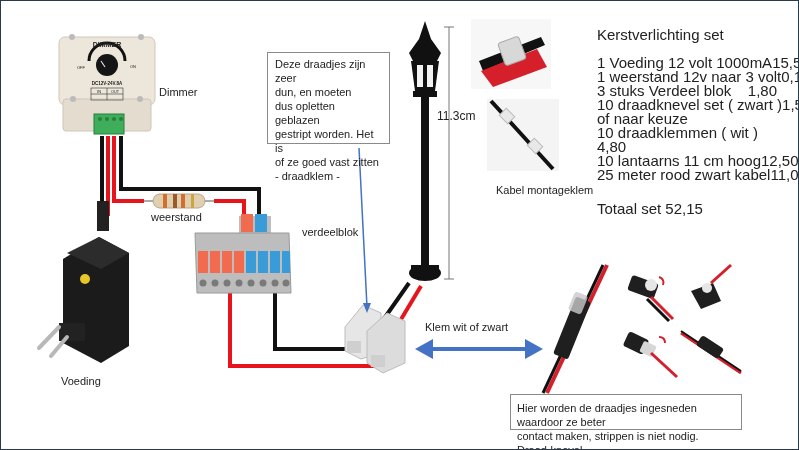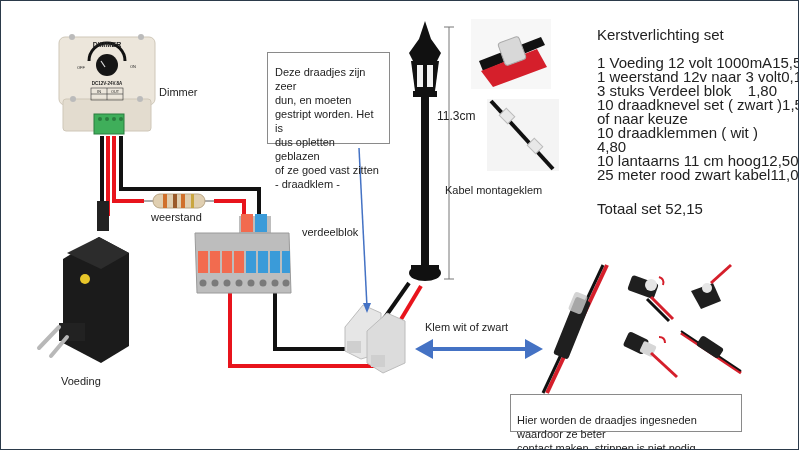--- a/index.html
+++ b/index.html
@@ -5,21 +5,21 @@
   html, body { margin: 0; padding: 0; background: #ffffff; }
   body { width: 799px; height: 450px; overflow: hidden; font-family: "Liberation Sans", sans-serif; }
   .slide {
     position: relative; width: 797px; height: 448px;
     border: 1px solid #2b3a4a; background: #ffffff; overflow: hidden;
   }
   .abs { position: absolute; }
   .label { font-size: 11px; color: #222; white-space: nowrap; }
   .callout {
     position: absolute; background: #fff; border: 1px solid #8a8a8a;
-    font-size: 11px; line-height: 14px; color: #222; padding: 12px 7px;
+    font-size: 11px; line-height: 14px; color: #222; padding: 4px 7px;
     box-sizing: border-box;
   }
   .parts {
     position: absolute; left: 596px; top: 27px; width: 180px;
     font-size: 15px; line-height: 14px; color: #222;
   }
   .parts .title { margin-bottom: 14px; }
   .parts .row { display: flex; justify-content: space-between; white-space: nowrap; }
   .parts .row .price { text-align: center; }
   .parts .total { margin-top: 20px; }
@@ -195,33 +195,33 @@
       <line x1="680" y1="330" x2="740" y2="370" stroke="#111" stroke-width="2"></line>
       <rect x="696" y="340" width="26" height="12" rx="3" fill="#1f1f1f" transform="rotate(33 709 346)"></rect>
     </g>
   </svg>
 
   <div class="abs label" style="left:158px; top:85px;">Dimmer</div>
   <div class="abs label" style="left:150px; top:210px;">weerstand</div>
   <div class="abs label" style="left:301px; top:225px;">verdeelblok</div>
   <div class="abs label" style="left:60px; top:374px;">Voeding</div>
   <div class="abs label" style="left:436px; top:108px; font-size:12px;">11.3cm</div>
-  <div class="abs label" style="left:444px; top:183px;">Kabel montageklem</div>
+  <div class="abs label" style="left:495px; top:183px;">Kabel montageklem</div>
   <div class="abs label" style="left:424px; top:320px;">Klem wit of zwart</div>
 
   <div class="callout" style="left:266px; top:51px; width:123px; height:92px;">
     <div>Deze draadjes zijn zeer</div>
     <div>dun, en moeten</div>
+    <div>dus opletten geblazen</div>
     <div>gestript worden.  Het is</div>
-    <div>dus opletten geblazen</div>
     <div>of ze goed vast zitten</div>
     <div>- draadklem -</div>
   </div>
 
-  <div class="callout" style="left:509px; top:393px; width:232px; height:36px; padding:18px 6px;">
+  <div class="callout" style="left:509px; top:393px; width:232px; height:36px; padding:6px 6px;">
     <div>Hier worden de draadjes ingesneden waardoor ze beter</div>
     <div>contact maken, strippen is niet nodig. Draad-knevel</div>
   </div>
 
   <div class="parts">
     <div class="title">Kerstverlichting set</div>
     <div id="parts-rows">
         <div class="row">
           <span>1 Voeding 12 volt 1000mA</span>
           <span class="price">15,50</span>

